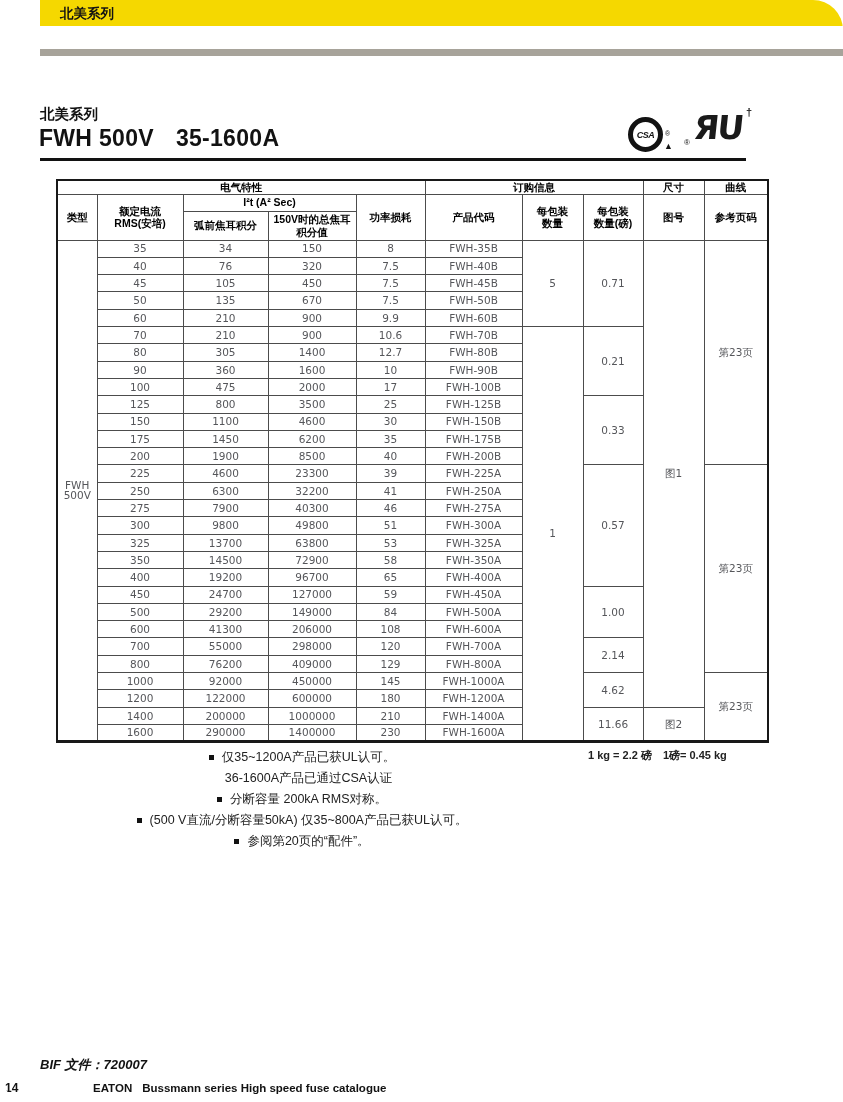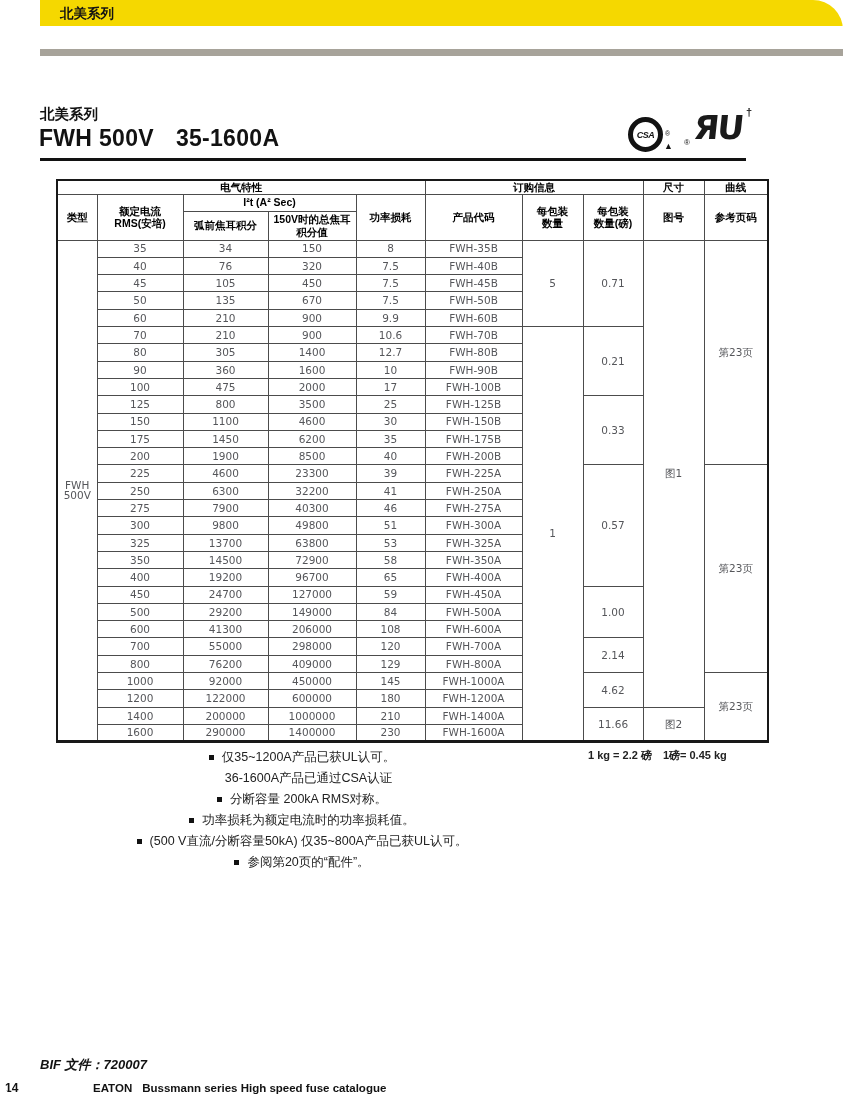--- a/index.html
+++ b/index.html
@@ -367,24 +367,20 @@
       <div class="note">
         <span class="bullet hide"></span>
         <span class="ntext">36-1600A产品已通过CSA认证</span>
       </div>
       <div class="note">
         <span class="bullet"></span>
         <span class="ntext">分断容量 200kA RMS对称。</span>
       </div>
       <div class="note">
         <span class="bullet"></span>
-        <span class="ntext">功率损耗为额定电流时的功率损耗值。</span>
-      </div>
-      <div class="note">
-        <span class="bullet"></span>
         <span class="ntext">(500 V直流/分断容量50kA) 仅35~800A产品已获UL认可。</span>
       </div>
       <div class="note">
         <span class="bullet"></span>
         <span class="ntext">参阅第20页的“配件”。</span>
       </div>
     </div>
 
   <div class="bif">BIF 文件：720007</div>
   <div class="page-num">14</div>

